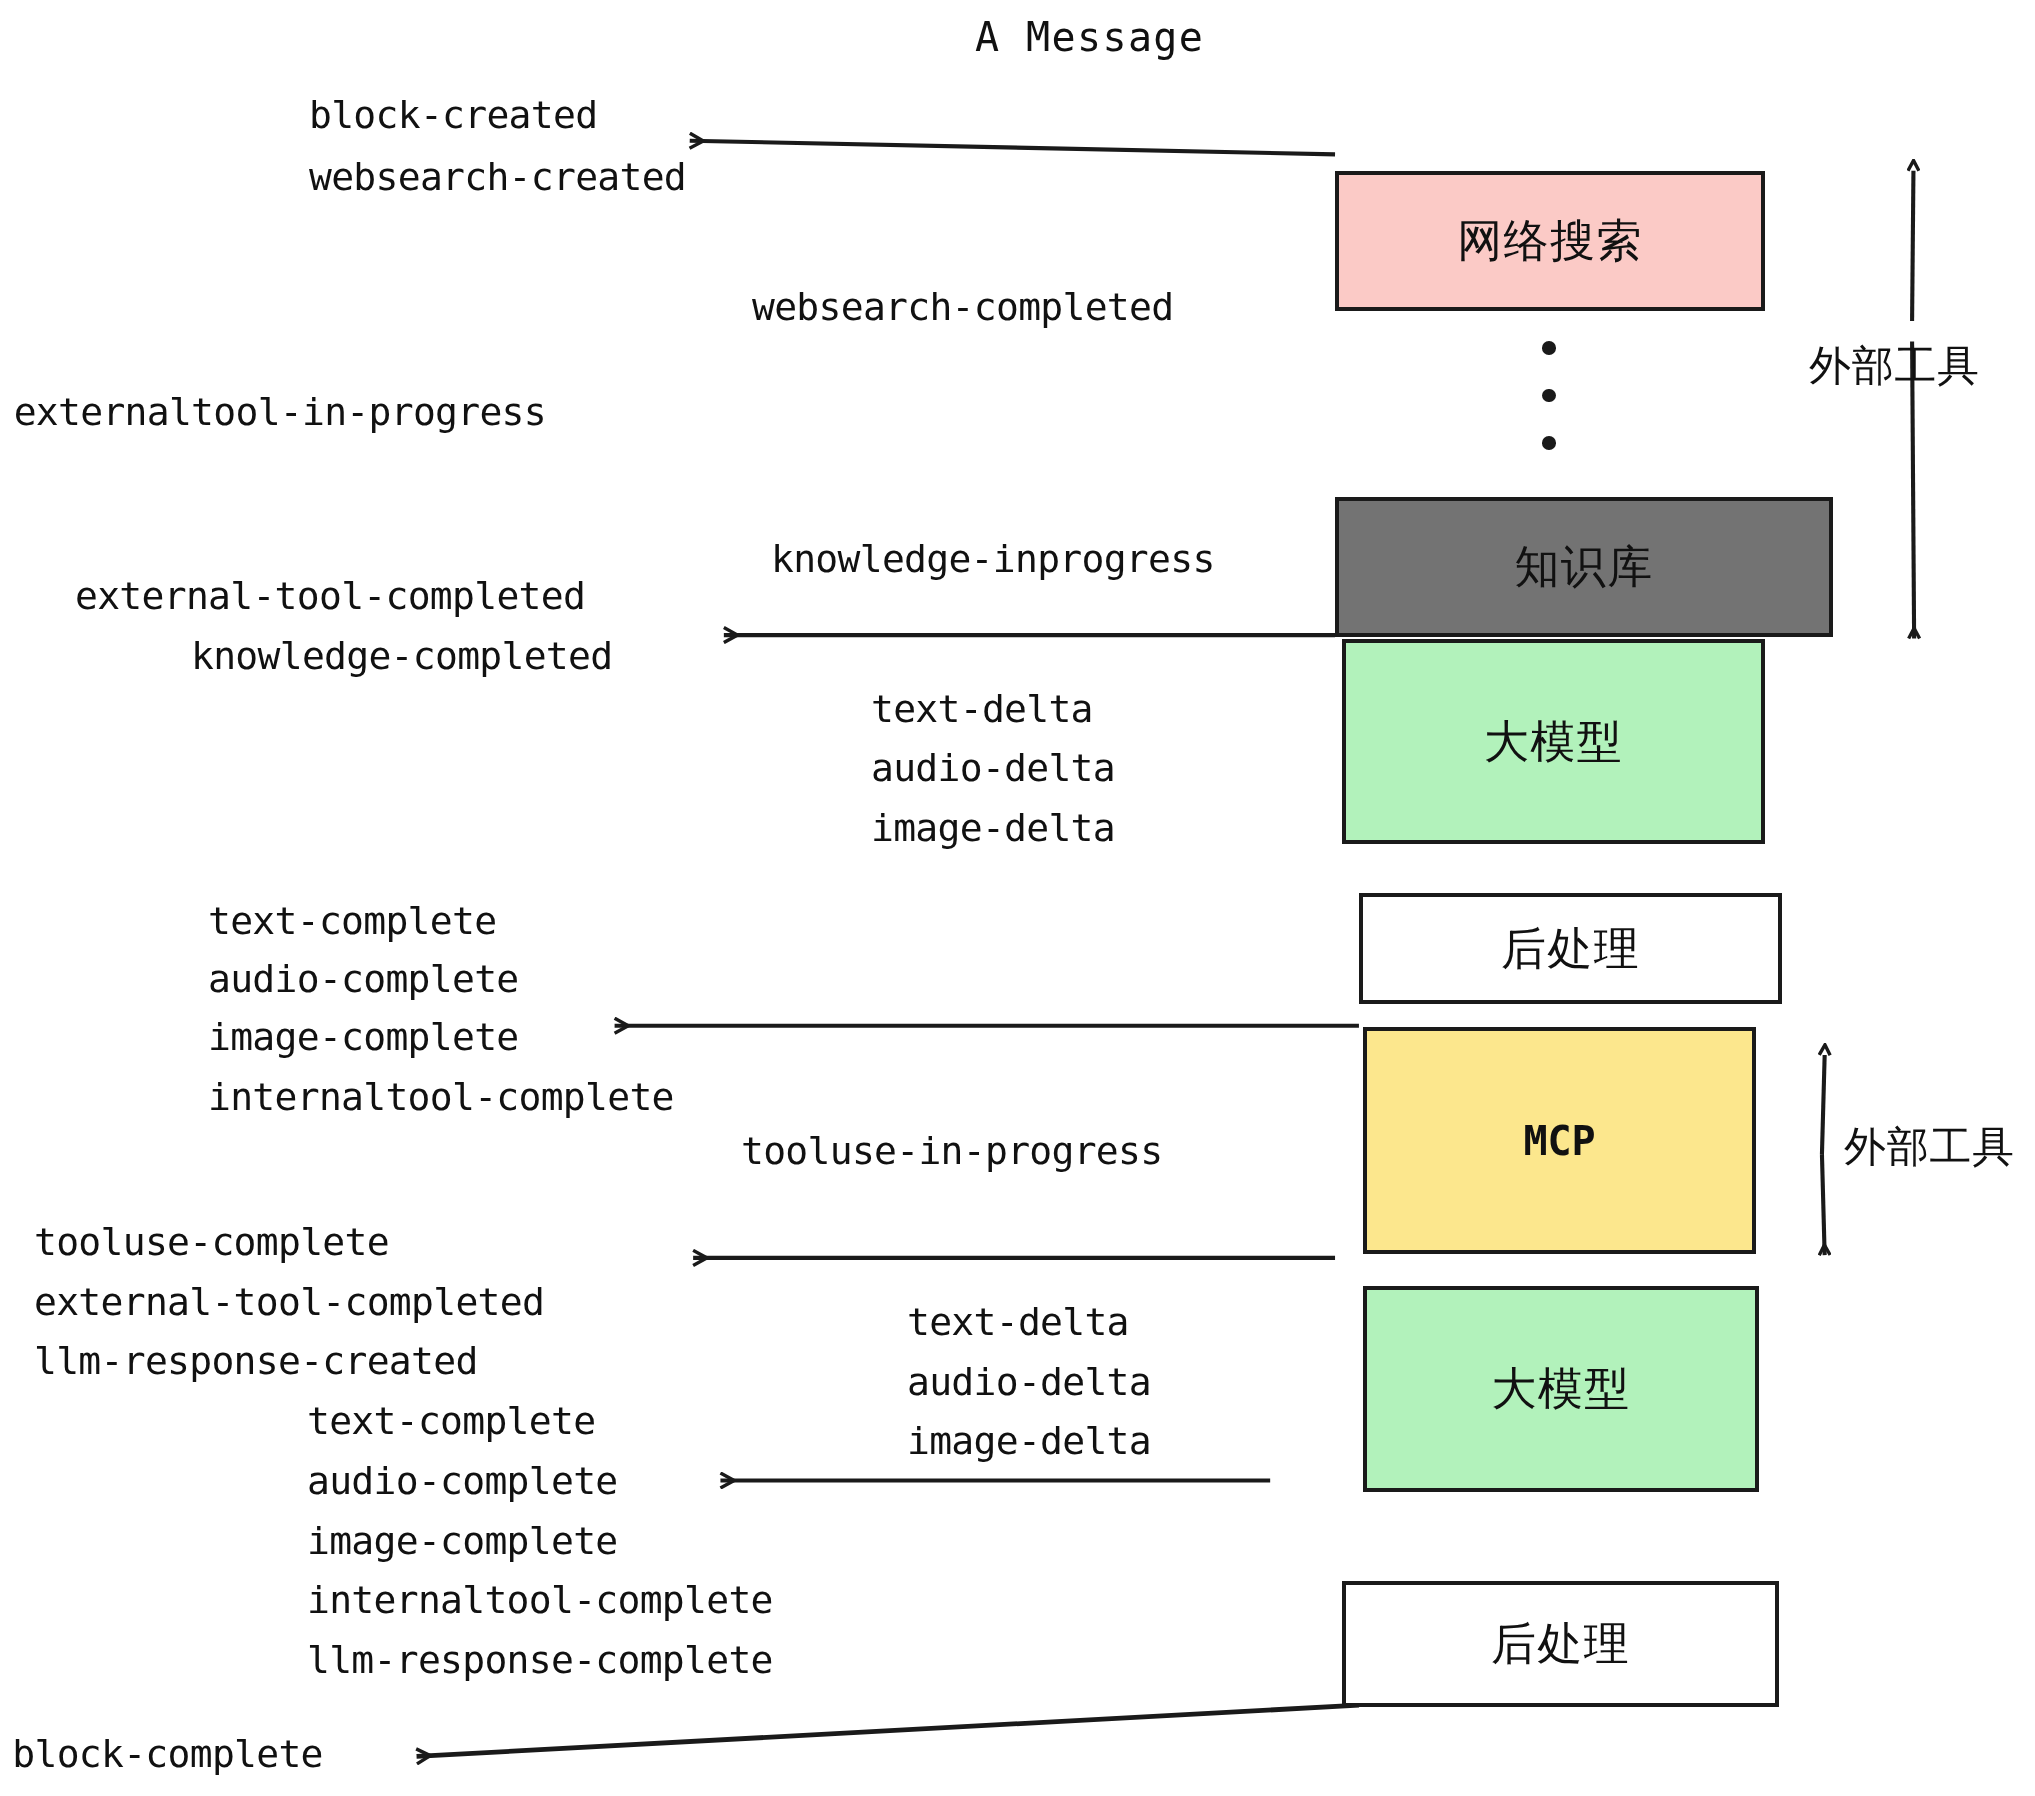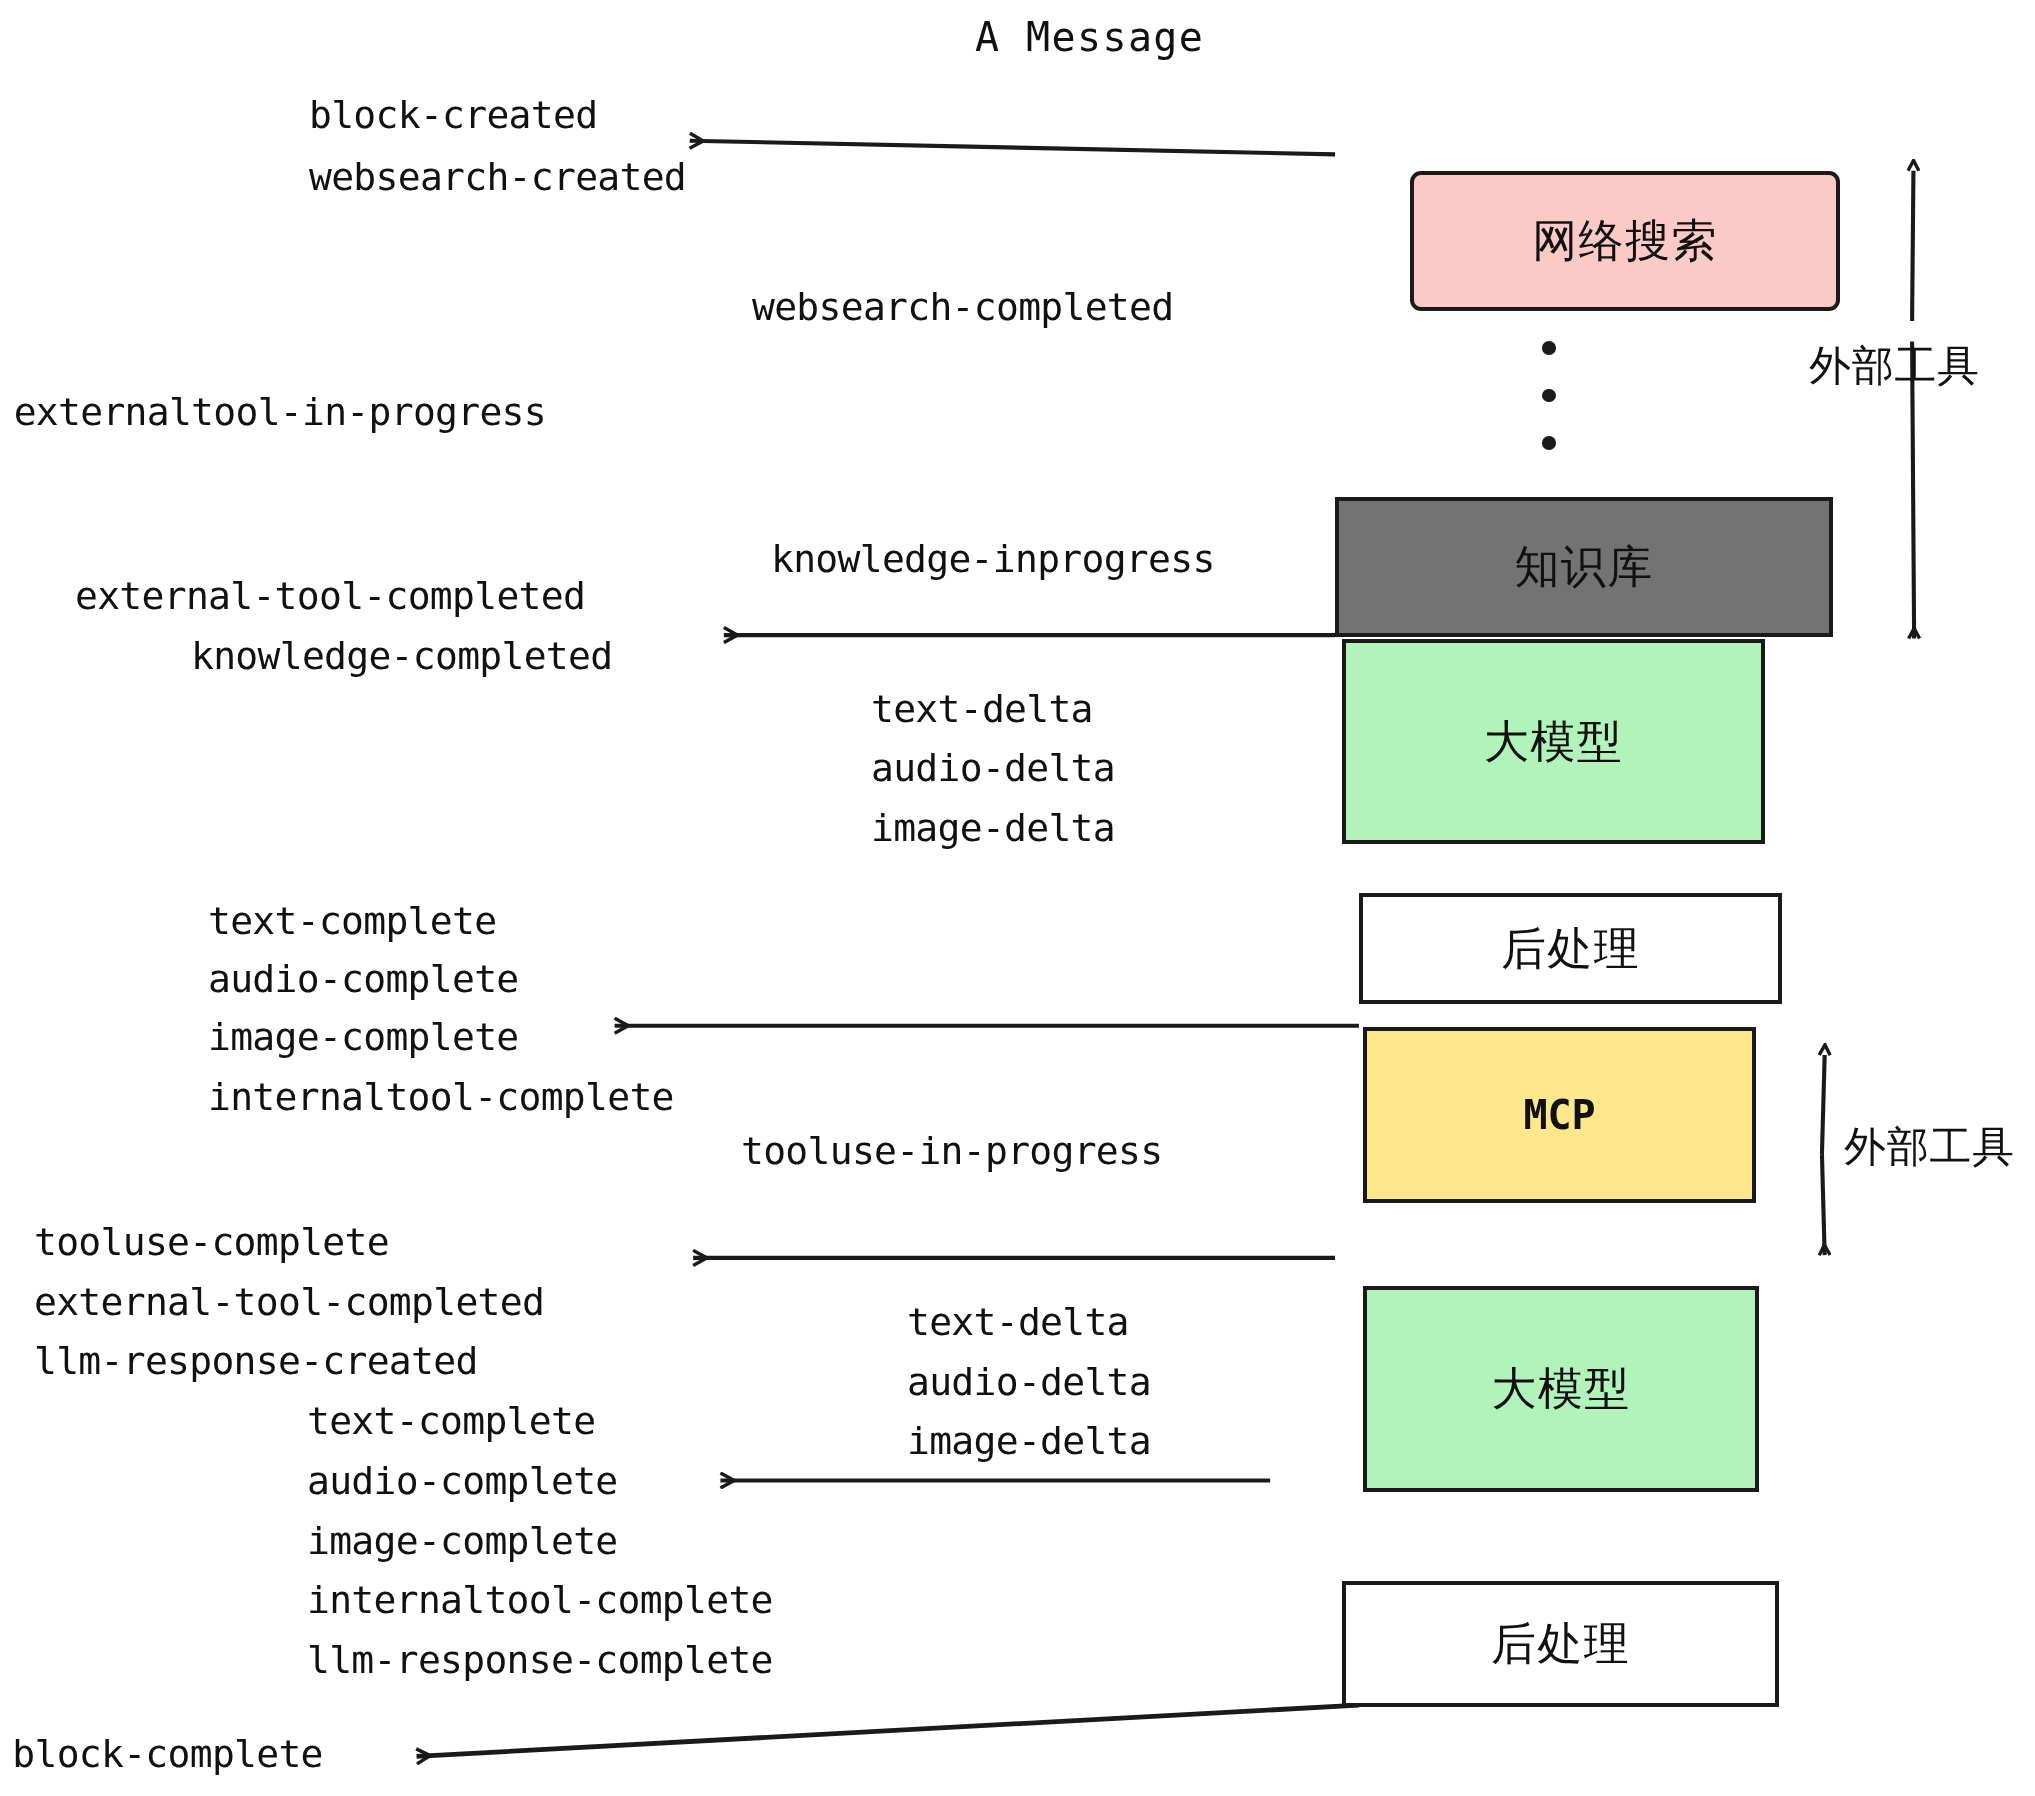--- a/index.html
+++ b/index.html
@@ -149,21 +149,21 @@
   <div class="label" style="left:907px; top:1422px;">image-delta</div>
 
   <div class="label" style="left:307px; top:1402px;">text-complete</div>
   <div class="label" style="left:307px; top:1462px;">audio-complete</div>
   <div class="label" style="left:307px; top:1522px;">image-complete</div>
   <div class="label" style="left:307px; top:1581px;">internaltool-complete</div>
   <div class="label" style="left:307px; top:1641px;">llm-response-complete</div>
 
   <div class="label" style="left:12.3px; top:1735px;">block-complete</div>
 
-  <div class="box" style="left:1410px; top:171px; width:430px; height:140px; background:#FBCAC6;border-radius:11px;">
+  <div class="box" style="left:1335px; top:171px; width:430px; height:140px; background:#FBCAC6;">
     <span>网络搜索</span>
   </div>
 
   <div class="dots" style="left:1541px; top:341px; width:16.4px; height:109px;">
     <span></span>
     <span></span>
     <span></span>
   </div>
 
   <div class="box" style="left:1335px; top:497px; width:498px; height:140px; background:#737373;">
@@ -171,21 +171,21 @@
   </div>
 
   <div class="box" style="left:1342px; top:639px; width:423px; height:205px; background:#B2F2BB;">
     <span>大模型</span>
   </div>
 
   <div class="box" style="left:1359px; top:893px; width:423px; height:111px; background:#FFFFFF;">
     <span>后处理</span>
   </div>
 
-  <div class="box mcp" style="left:1363px; top:1027px; width:393px; height:176px; background:#FCE78D;">
+  <div class="box mcp" style="left:1363px; top:1027px; width:393px; height:227px; background:#FCE78D;">
     <span>MCP</span>
   </div>
 
   <div class="box" style="left:1363px; top:1286px; width:396px; height:206px; background:#B2F2BB;">
     <span>大模型</span>
   </div>
 
   <div class="box" style="left:1342px; top:1581px; width:437px; height:126px; background:#FFFFFF;">
     <span>后处理</span>
   </div>

